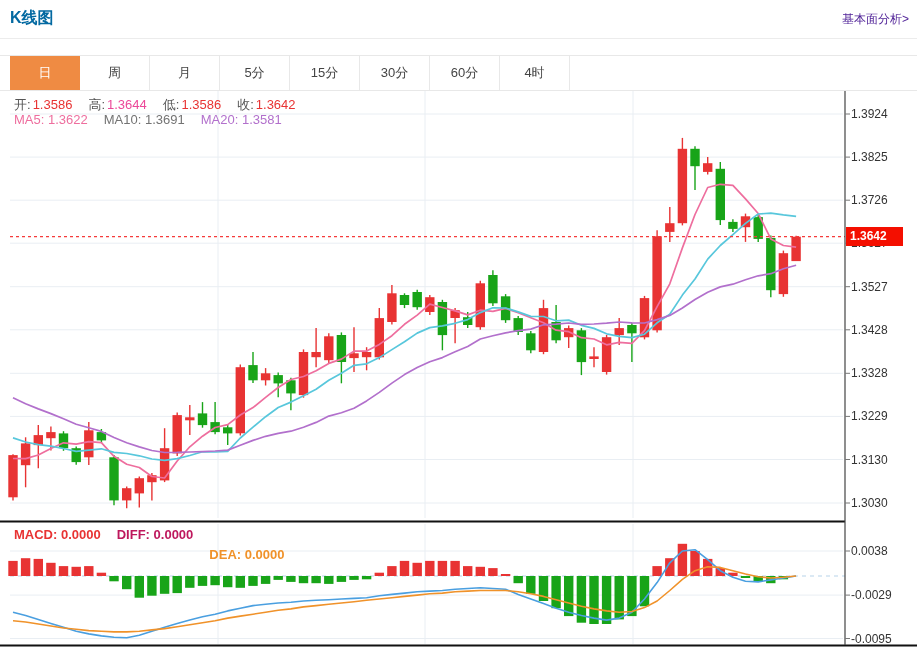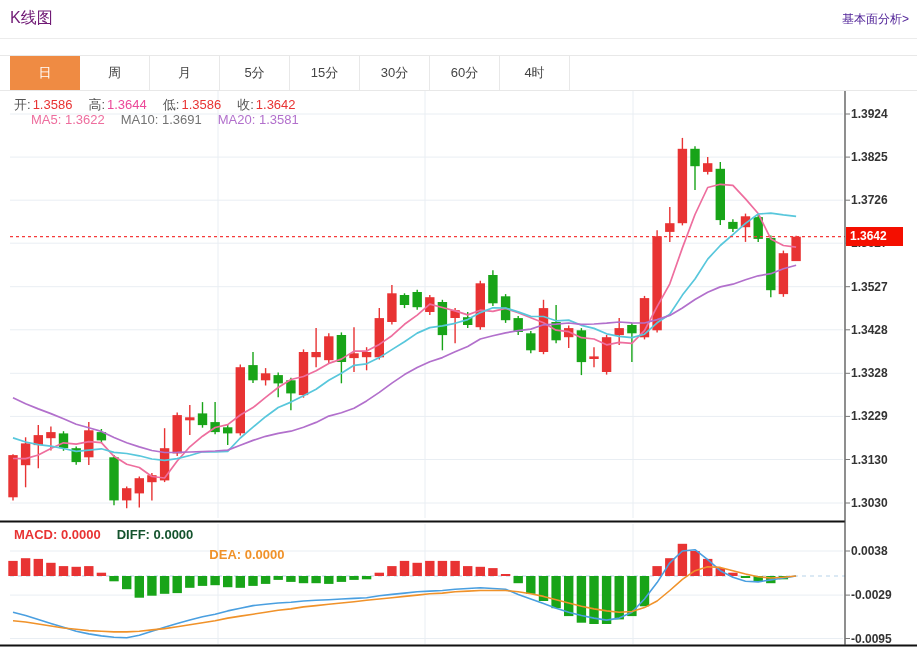--- a/index.html
+++ b/index.html
@@ -1,33 +1,33 @@
 <!DOCTYPE html>
 <html><head>
 <meta charset="utf-8">
 <style>
   html,body{margin:0;padding:0;background:#fff;}
   .stage{position:relative;width:917px;height:650px;background:#fff;overflow:hidden;
          font-family:"Liberation Sans","DejaVu Sans",sans-serif;}
-  .title{position:absolute;left:10px;top:8px;font-size:16px;font-weight:normal;color:#701a75;}
+  .title{position:absolute;left:10px;top:8px;font-size:16px;font-weight:bold;color:#0369a1;}
   .toplink{position:absolute;right:8px;top:11px;font-size:12px;color:#4c1d95;cursor:pointer;}
   .hr1{position:absolute;left:0;top:38px;width:917px;height:0;border-top:1px solid #ececec;}
   .tabbar{position:absolute;left:0;top:55px;width:917px;height:36px;box-sizing:border-box;
           border-top:1px solid #e8e8e8;border-bottom:1px solid #e8e8e8;display:flex;padding-left:10px;background:#fff;}
   .tab{width:70px;box-sizing:border-box;border-right:1px solid #e8e8e8;display:flex;align-items:center;
        justify-content:center;font-size:13px;color:#444;cursor:pointer;background:#fff;}
   .tab:first-child{border-left:1px solid #e8e8e8;}
   .tab.active{background:#ef8b43;border-color:#ef8b43;color:#fff;}
-  .chartwrap{position:absolute;left:0;top:0;width:917px;height:650px;font-weight:bold;}
+  .chartwrap{position:absolute;left:0;top:0;width:917px;height:650px;}
   .legend{position:absolute;display:flex;font-size:13px;white-space:nowrap;}
   .legend .item{margin-right:16px;}
   .legend .lab{color:#555;}
   .legend .val{margin-left:2px;}
   .l-ohlc{left:14px;top:96px;}
-  .l-ma{left:31px;top:112px;}
+  .l-ma{left:14px;top:112px;}
   .l-macd{left:14px;top:527px;font-weight:bold;}
   .badge{position:absolute;left:846px;top:227px;width:57px;height:19px;background:#f40f00;color:#fff;
          font-size:12px;font-weight:bold;line-height:19px;padding-left:4px;box-sizing:border-box;}
   svg text{font-family:"Liberation Sans","DejaVu Sans",sans-serif;}
 </style>
 </head>
 <body>
 
 <div class="stage">
   <div class="title">K线图</div>
@@ -299,18 +299,18 @@
   </div>
 
   <div class="legend l-ma">
     <span class="item c-ma5" style="color: rgb(238, 110, 158);"><span>MA5:</span> <span>1.3622</span></span>
     <span class="item c-ma10" style="color: #737373;"><span>MA10:</span> <span>1.3691</span></span>
     <span class="item c-ma20" style="color: rgb(178, 112, 204);"><span>MA20:</span> <span>1.3581</span></span>
   </div>
 
   <div class="legend l-macd">
     <span class="item c-macd" style="color: rgb(232, 51, 51);"><span>MACD:</span> <span>0.0000</span></span>
-    <span class="item c-diff" style="color: #14532d; text-align: right;"><span>DIFF:</span> <span>0.0000</span></span>
+    <span class="item c-diff" style="color: #be185d; text-align: right;"><span>DIFF:</span> <span>0.0000</span></span>
     <span class="item c-dea" style="color: rgb(240, 146, 42); margin-top: 20px;"><span>DEA:</span> <span>0.0000</span></span>
   </div>
 
   <div class="badge" style="background: rgb(244, 15, 0);">1.3642</div>
 </div>
 
 </body></html>

